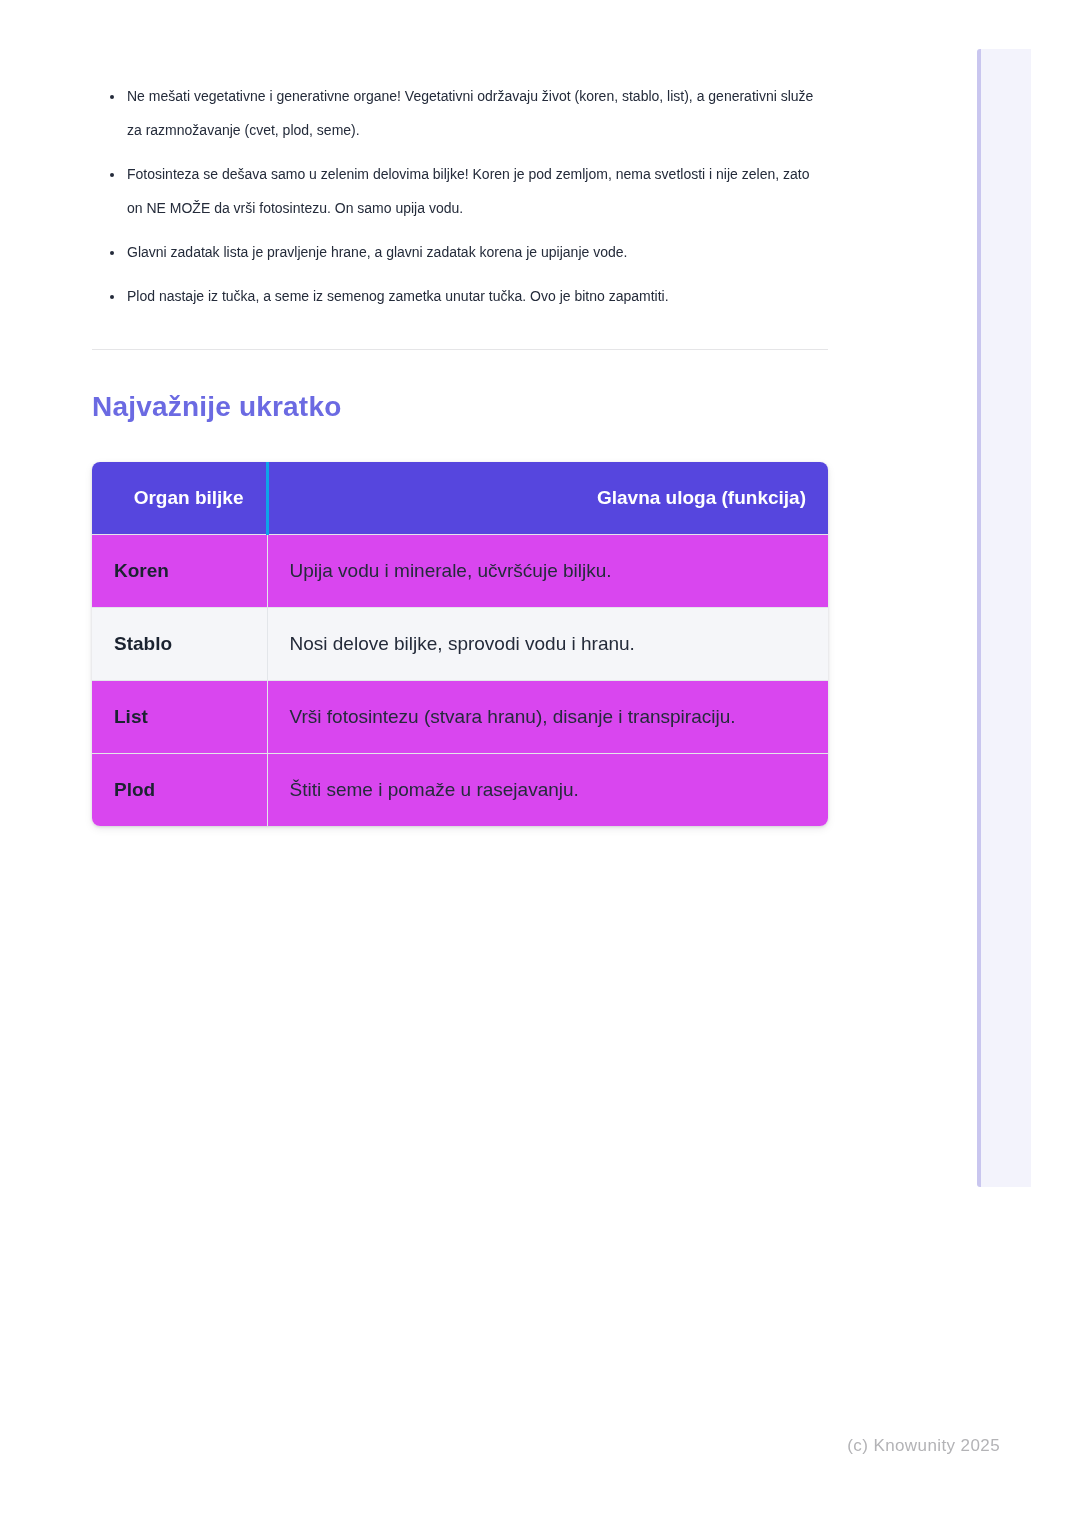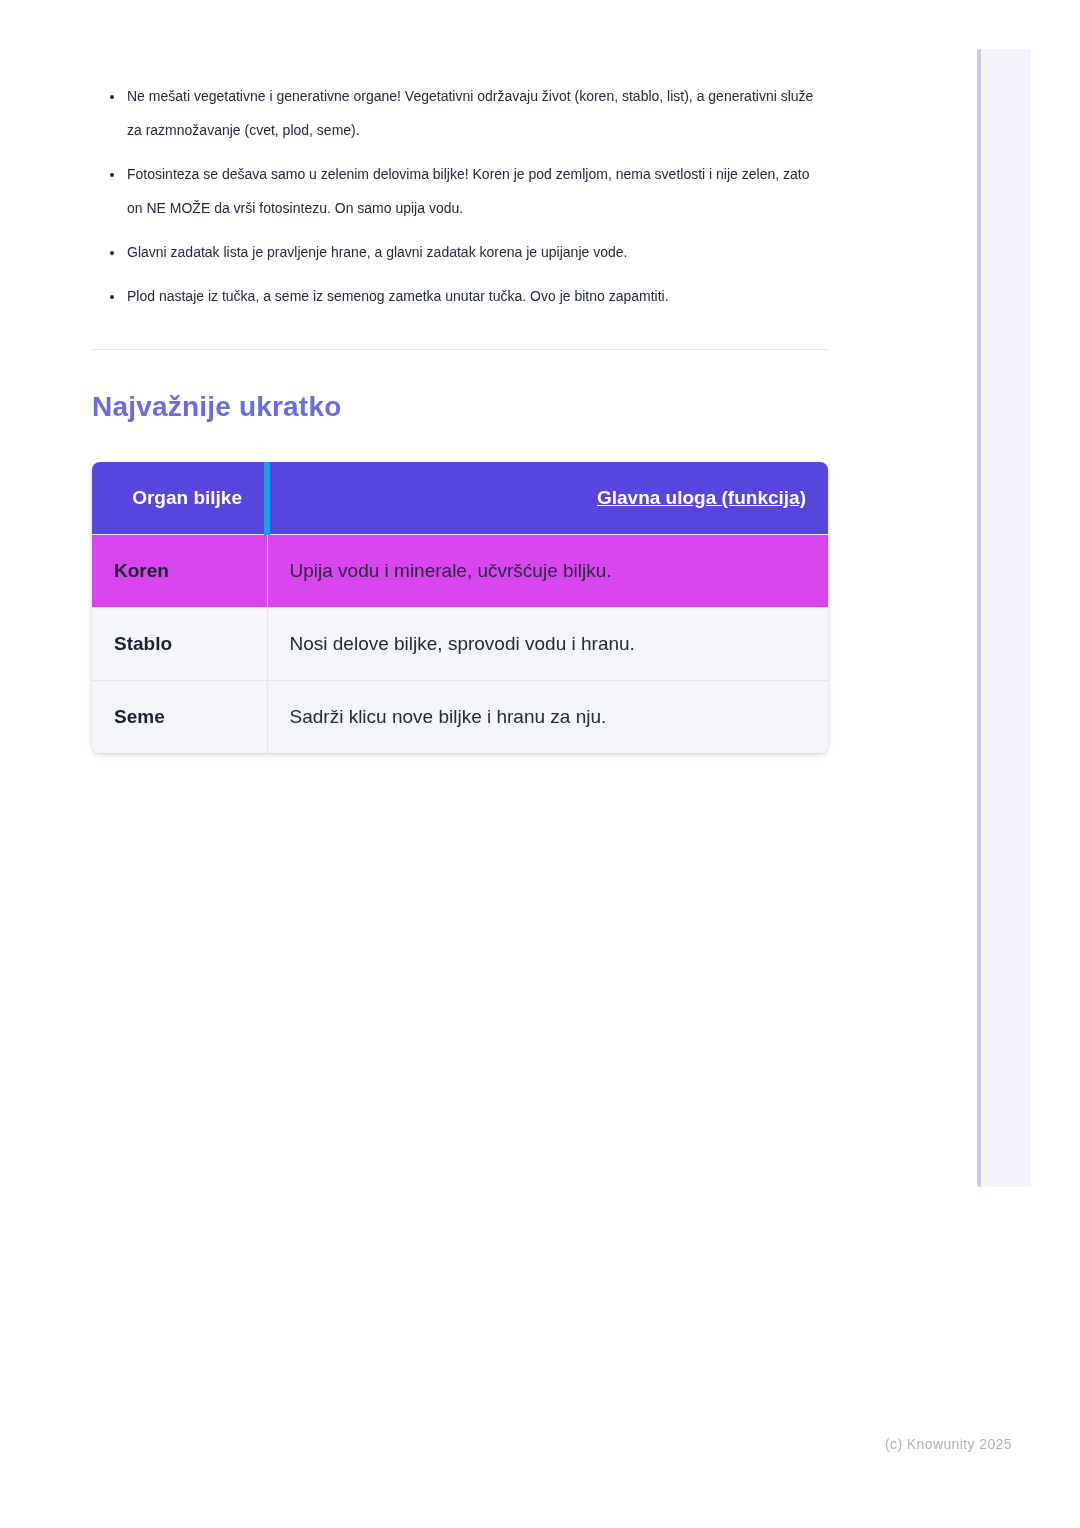--- a/index.html
+++ b/index.html
@@ -63,39 +63,39 @@
     color: var(--body-text);
   }
   thead th {
     background: var(--accent);
     color: #ffffff;
     font-weight: bold;
     text-align: right;
     padding: 25px 22px;
     font-size: 19px;
   }
-  thead th.col-role { border-left: 6px solid #0ea5e9; text-decoration: underline; }
+  thead th.col-role { border-left: 3px solid #0ea5e9; }
   th.col-organ { width: 175px; }
   tbody td {
     padding: 25px 22px;
     border-top: 1px solid var(--cell-border);
     vertical-align: middle;
     background: #d946ef;
   }
   tbody td.organ {
     font-weight: bold;
     border-right: 1px solid var(--cell-border);
     color: var(--organ-text);
   }
   tbody tr.alt td { background: var(--alt-row); }
   .footer-note {
     position: absolute;
     top: 1436px;
-    right: 68px;
-    font-size: 14px;
+    right: 80px;
+    font-size: 17px;
     color: var(--footer-text);
     letter-spacing: 0.4px;
   }
 </style>
 </head>
 <body>
 
 <div class="page-edge-strip"></div>
 
 <div class="content">
@@ -130,23 +130,27 @@
       </thead>
       <tbody>
         <tr>
           <td class="organ">Koren</td>
           <td>Upija vodu i minerale, učvršćuje biljku.</td>
         </tr>
         <tr class="alt">
           <td class="organ">Stablo</td>
           <td>Nosi delove biljke, sprovodi vodu i hranu.</td>
         </tr>
-        <tr class="alt">
-          <td class="organ">Seme</td>
-          <td>Sadrži klicu nove biljke i hranu za nju.</td>
+        <tr>
+          <td class="organ">List</td>
+          <td>Vrši fotosintezu (stvara hranu), disanje i transpiraciju.</td>
+        </tr>
+        <tr>
+          <td class="organ">Plod</td>
+          <td>Štiti seme i pomaže u rasejavanju.</td>
         </tr>
       </tbody>
     </table>
   </div>
 
 </div>
 
 <div class="footer-note">(c) Knowunity 2025</div>
 
 </body></html>

